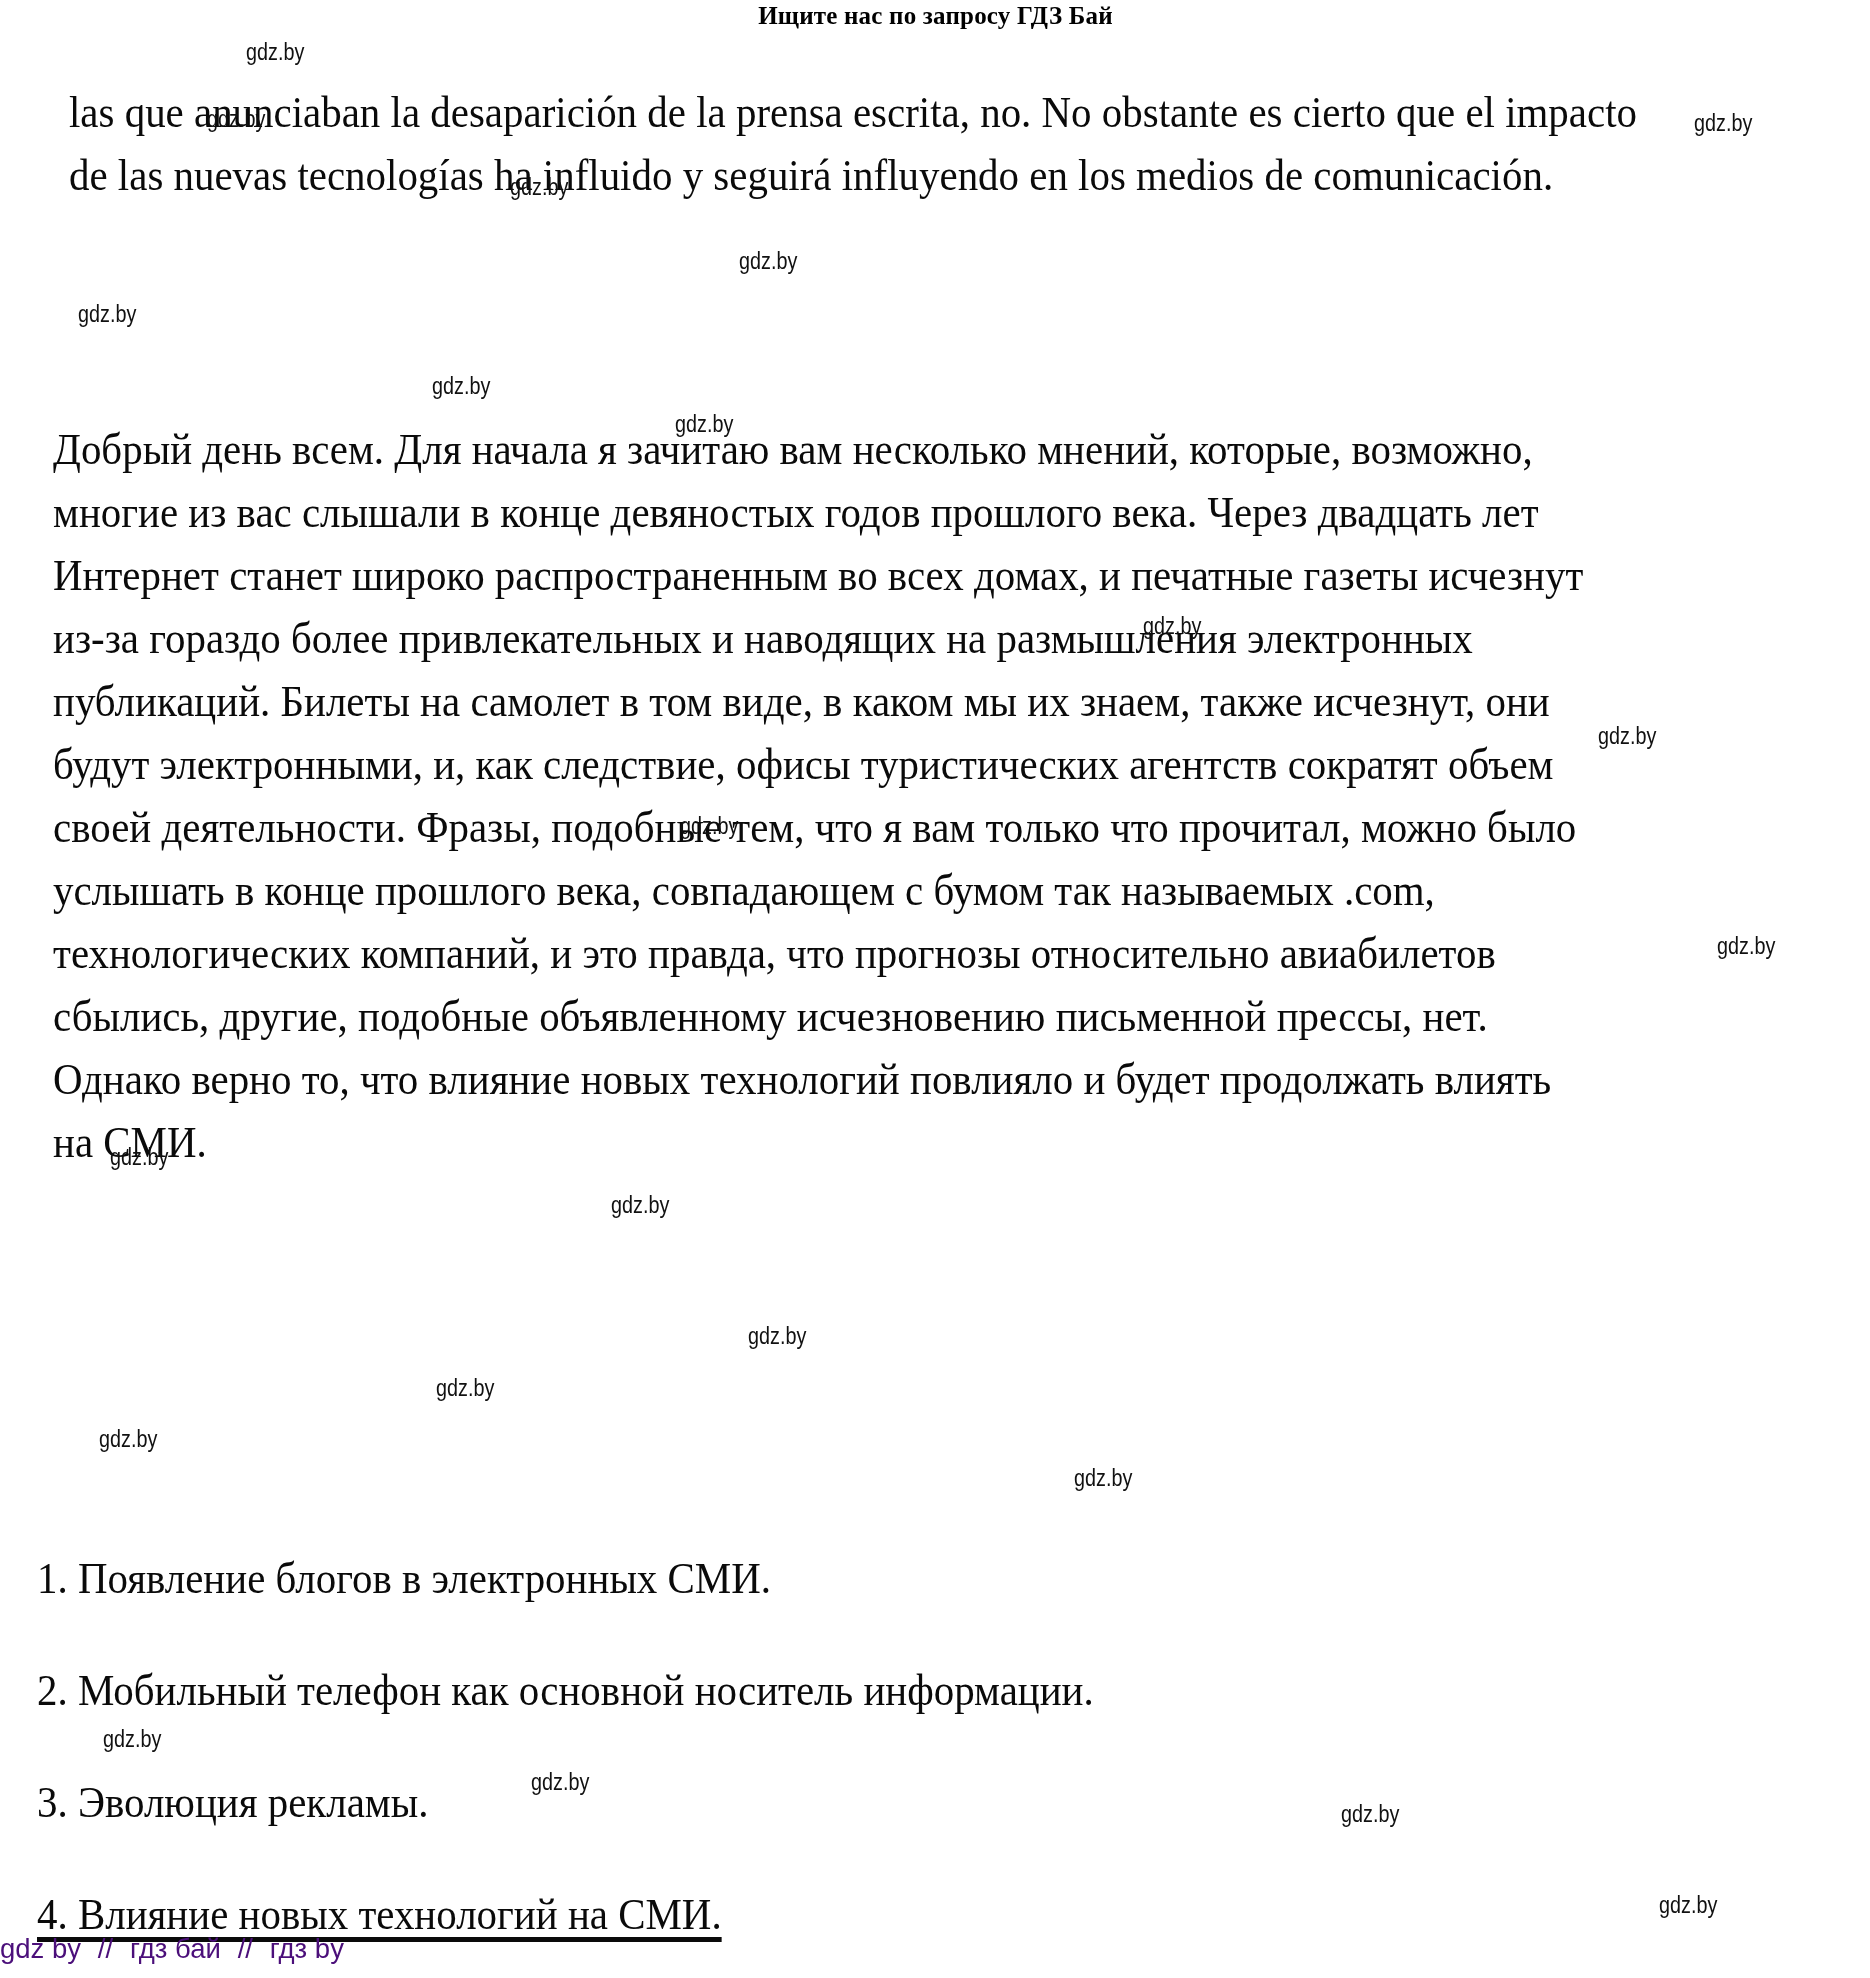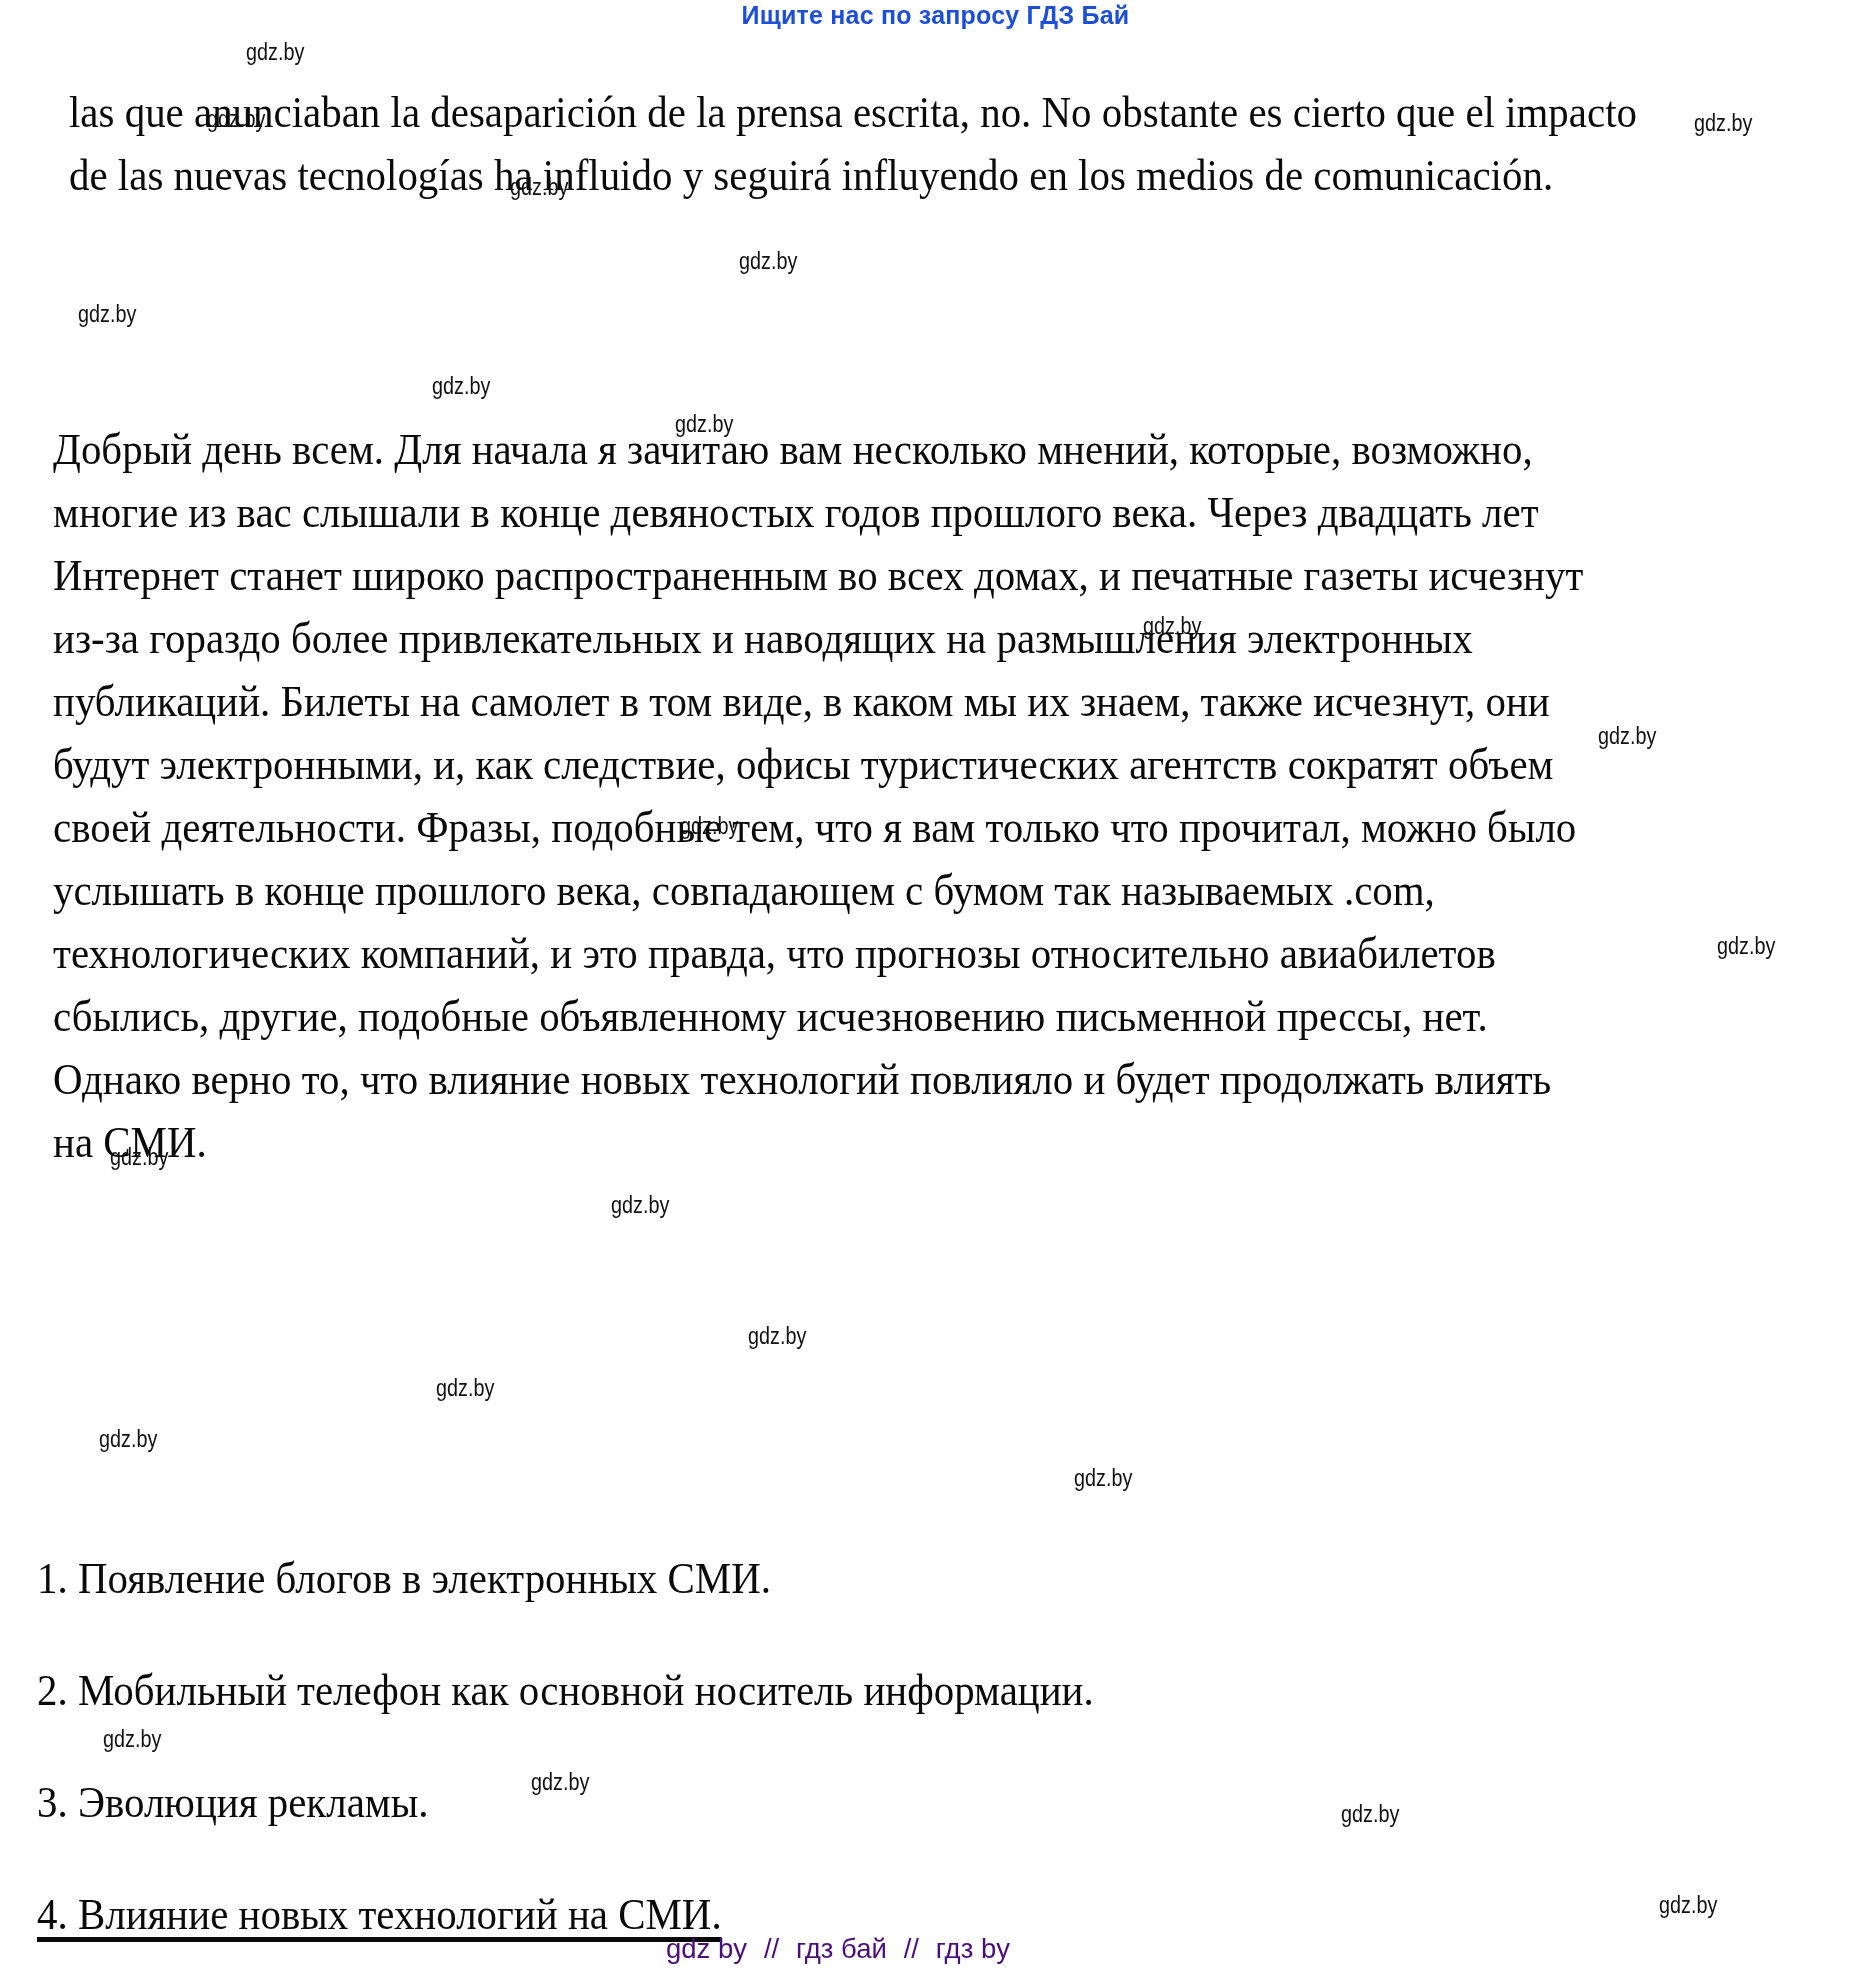--- a/index.html
+++ b/index.html
@@ -100,35 +100,34 @@
     transform-origin: left top;
     pointer-events: none;
   }
 
   
   .footer-links {
     position: absolute;
     left: 0;
     bottom: 13px;
     width: 1676px;
-    text-align: center;
     font-family: "Liberation Sans", "DejaVu Sans", sans-serif;
     font-size: 27.5px;
     line-height: 33px;
     color: #4b0f7a;
     white-space: nowrap;
   }
   .footer-links .sep { margin: 0 9.2px; }
 </style>
 </head>
 <body>
 
 <div id="page">
 
-  <div class="promo-banner" style="color: #1d4ed8;">Ищите нас по запросу ГДЗ Бай</div>
+  <div class="promo-banner" style="color: #000000; font-family: Liberation Serif, serif;">Ищите нас по запросу ГДЗ Бай</div>
 
   <div class="content">
 
     <div class="block-spanish">
       <p class="para">las que anunciaban la desaparición de la prensa escrita, no. No obstante es cierto que el impacto de las nuevas tecnologías ha influido y seguirá influyendo en los medios de comunicación.</p>
     </div>
 
     <div class="block-russian">
       <p class="para">Добрый день всем. Для начала я зачитаю вам несколько мнений, которые, возможно, многие из вас слышали в конце девяностых годов прошлого века. Через двадцать лет Интернет станет широко распространенным во всех домах, и печатные газеты исчезнут из-за гораздо более привлекательных и наводящих на размышления электронных публикаций. Билеты на самолет в том виде, в каком мы их знаем, также исчезнут, они будут электронными, и, как следствие, офисы туристических агентств сократят объем своей деятельности. Фразы, подобные тем, что я вам только что прочитал, можно было услышать в конце прошлого века, совпадающем с бумом так называемых .com, технологических компаний, и это правда, что прогнозы относительно авиабилетов сбылись, другие, подобные объявленному исчезновению письменной прессы, нет. Однако верно то, что влияние новых технологий повлияло и будет продолжать влиять на СМИ.</p>
     </div>

